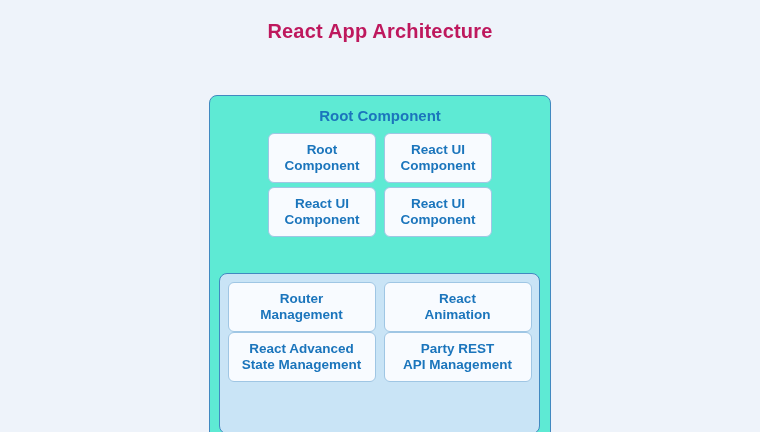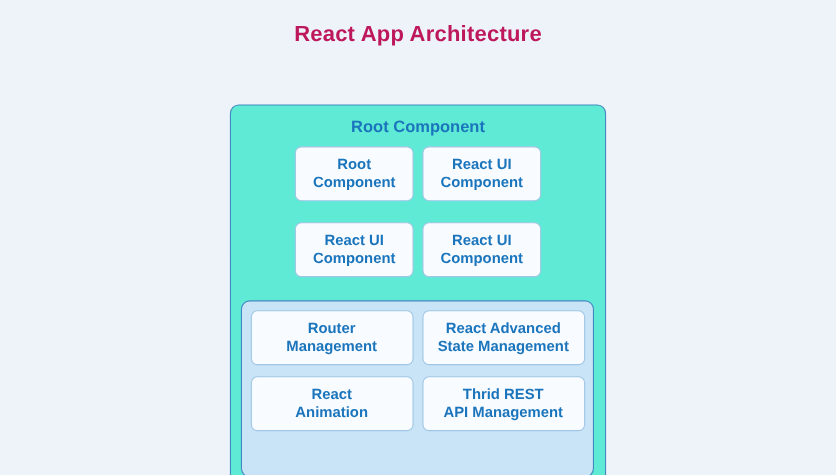--- a/index.html
+++ b/index.html
@@ -46,21 +46,21 @@
   .outer-container > .container-heading {
     margin-top: 11px;
   }
   .box-grid {
     display: grid;
     justify-content: center;
   }
   .outer-grid {
     margin-top: 9px;
     grid-template-columns: repeat(2, 108px);
-    gap: 19px 8px;
+    gap: 4px 8px;
   }
   .component-box {
     height: 50px;
     box-sizing: border-box;
     background: #f8fbff;
     border: 1.5px solid #9fc6e4;
     border-radius: 6px;
     display: flex;
     align-items: center;
     justify-content: center;
@@ -81,21 +81,21 @@
     border: 1.5px solid #4189c0;
     border-radius: 8px;
     box-sizing: border-box;
   }
   .inner-container > .container-heading {
     margin-top: 10px;
   }
   .inner-grid {
     margin-top: 8px;
     grid-template-columns: repeat(2, 148px);
-    gap: 10px 8px;
+    gap: 0 8px;
   }
 </style>
 </head>
 <body>
 
 <div class="page-title">React App Architecture</div>
 
 <div class="outer-container">
 
   <div class="container-heading">Root Component</div>
@@ -110,22 +110,22 @@
     <div class="component-box">React UI
 Component</div>
   </div>
 
   <div class="inner-container">
 
 
     <div class="box-grid inner-grid">
       <div class="component-box">Router
 Management</div>
+      <div class="component-box">React
+Animation</div>
       <div class="component-box">React Advanced
 State Management</div>
-      <div class="component-box">React
-Animation</div>
-      <div class="component-box">Thrid REST
+      <div class="component-box">Party REST
 API Management</div>
     </div>
 
   </div>
 </div>
 
 </body></html>

